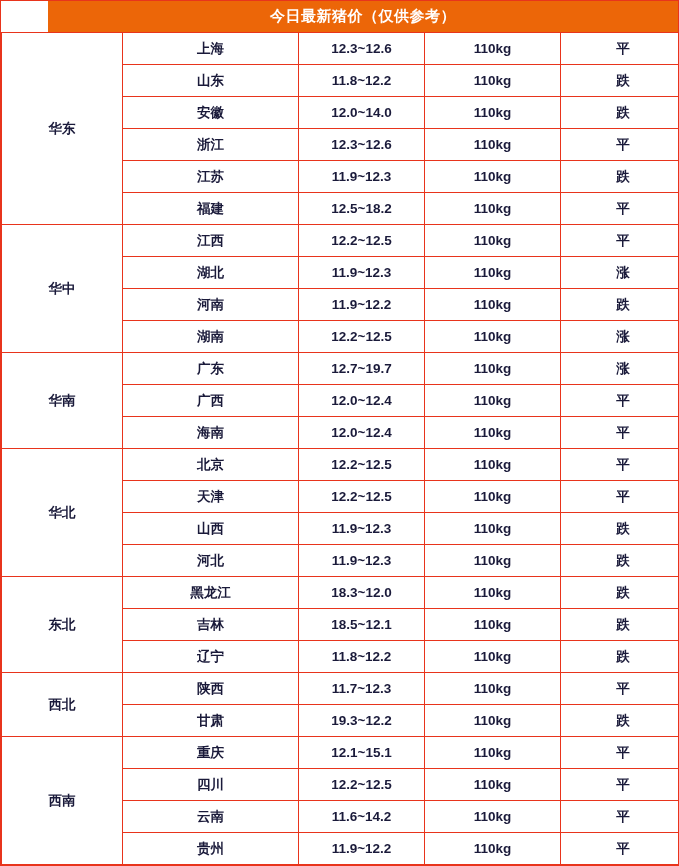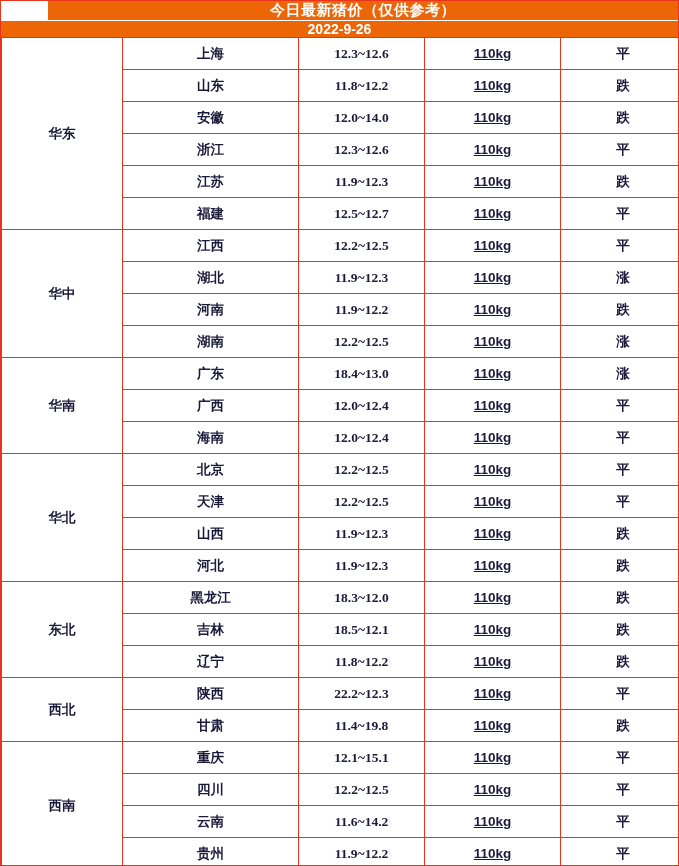--- a/index.html
+++ b/index.html
@@ -67,40 +67,37 @@
     font-size: 14px;
     color: #111133;
   }
   td.province {
     width: 175px;
     color: #13137a;
   }
   td.price {
     width: 125px;
     color: #111133;
-    font-family: Liberation Serif, serif;
   }
   td.weight {
     width: 135px;
     color: #111133;
-    text-decoration: underline;
   }
   td.trend {
     width: 124px;
   }
   .t-flat { color: #111133; }
   .t-down { color: #22b14c; }
   .t-up { color: #ff0000; }
 </style>
 </head>
 <body>
 
 <div class="sheet">
   <div class="title-bar">今日最新猪价（仅供参考）</div>
-  <div class="date-bar">2022-9-26</div>
   <table class="price-table">
     <tbody id="table-body">
         <tr>
           <td class="region" rowspan="6">华东</td>
           <td class="province">上海</td>
           <td class="price">12.3~12.6</td>
           <td class="weight">110kg</td>
           <td class="trend t-flat">平</td>
         </tr>
         <tr>
@@ -122,21 +119,21 @@
           <td class="trend t-flat">平</td>
         </tr>
         <tr>
           <td class="province">江苏</td>
           <td class="price">11.9~12.3</td>
           <td class="weight">110kg</td>
           <td class="trend t-down">跌</td>
         </tr>
         <tr>
           <td class="province">福建</td>
-          <td class="price">12.5~12.7</td>
+          <td class="price">12.5~18.2</td>
           <td class="weight">110kg</td>
           <td class="trend t-flat">平</td>
         </tr>
         <tr>
           <td class="region" rowspan="4">华中</td>
           <td class="province">江西</td>
           <td class="price">12.2~12.5</td>
           <td class="weight">110kg</td>
           <td class="trend t-flat">平</td>
         </tr>
@@ -154,21 +151,21 @@
         </tr>
         <tr>
           <td class="province">湖南</td>
           <td class="price">12.2~12.5</td>
           <td class="weight">110kg</td>
           <td class="trend t-up">涨</td>
         </tr>
         <tr>
           <td class="region" rowspan="3">华南</td>
           <td class="province">广东</td>
-          <td class="price">18.4~13.0</td>
+          <td class="price">12.7~19.7</td>
           <td class="weight">110kg</td>
           <td class="trend t-up">涨</td>
         </tr>
         <tr>
           <td class="province">广西</td>
           <td class="price">12.0~12.4</td>
           <td class="weight">110kg</td>
           <td class="trend t-flat">平</td>
         </tr>
         <tr>
@@ -217,27 +214,27 @@
         </tr>
         <tr>
           <td class="province">辽宁</td>
           <td class="price">11.8~12.2</td>
           <td class="weight">110kg</td>
           <td class="trend t-down">跌</td>
         </tr>
         <tr>
           <td class="region" rowspan="2">西北</td>
           <td class="province">陕西</td>
-          <td class="price">22.2~12.3</td>
+          <td class="price">11.7~12.3</td>
           <td class="weight">110kg</td>
           <td class="trend t-flat">平</td>
         </tr>
         <tr>
           <td class="province">甘肃</td>
-          <td class="price">11.4~19.8</td>
+          <td class="price">19.3~12.2</td>
           <td class="weight">110kg</td>
           <td class="trend t-down">跌</td>
         </tr>
         <tr>
           <td class="region" rowspan="4">西南</td>
           <td class="province">重庆</td>
           <td class="price">12.1~15.1</td>
           <td class="weight">110kg</td>
           <td class="trend t-flat">平</td>
         </tr>

